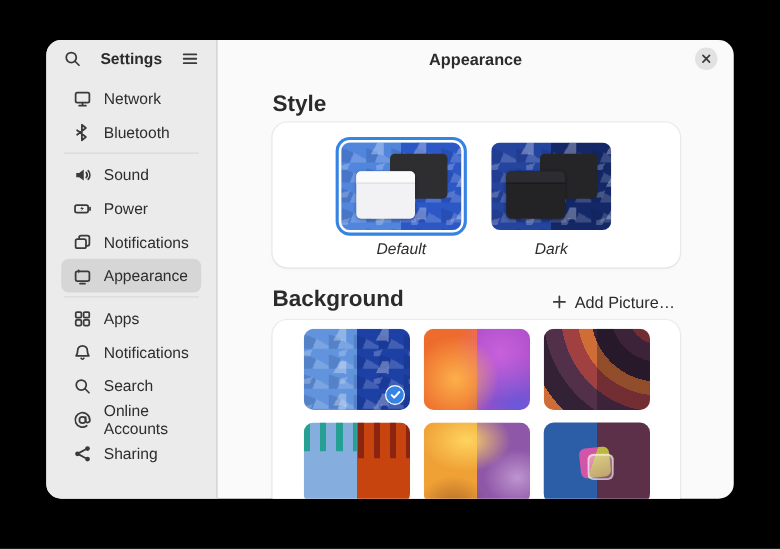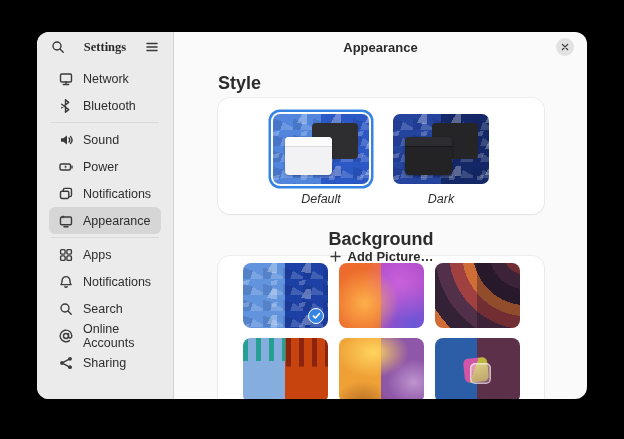--- a/index.html
+++ b/index.html
@@ -10,21 +10,21 @@
   .desktop{position:absolute;inset:0;background:#000;}
 
   .window{position:absolute;left:37px;top:32px;width:550px;height:367px;
           border-radius:12px;overflow:hidden;display:flex;background:#fafafa;
           box-shadow:0 0 0 1px rgba(0,0,0,.55), 0 8px 24px rgba(0,0,0,.6);}
 
   
   .sidebar{width:136px;flex-shrink:0;background:#ebebeb;border-right:1px solid #cfcfcf;
            display:flex;flex-direction:column;}
   .sidebar-header{height:30px;display:flex;align-items:center;padding:0 10px;flex-shrink:0;}
-  .sidebar-title{flex:1;text-align:center;font-weight:700;font-size:12.5px;color:#2b2b2b;font-family:Liberation Serif, serif;}
+  .sidebar-title{flex:1;text-align:center;font-weight:700;font-size:12.5px;color:#2b2b2b;}
   .icon-btn{width:22px;height:22px;display:flex;align-items:center;justify-content:center;
             border-radius:5px;cursor:pointer;}
   .sidebar-list{padding:3px 12px 0;}
   .side-item{height:27px;display:flex;align-items:center;gap:9px;padding:0 9px;
              border-radius:6px;font-size:12.5px;color:#2d2d2d;cursor:pointer;}
   .side-item.selected{background:#d6d6d6;}
   .side-item .ic{width:16px;height:16px;display:flex;align-items:center;justify-content:center;flex-shrink:0;}
   .side-sep{height:1px;background:#dadada;margin:3px 2px;}
   svg.sym{stroke:#3a3a3a;fill:none;stroke-width:1.4;stroke-linecap:round;stroke-linejoin:round;}
   svg.sym .fl{fill:#3a3a3a;stroke:none;}
@@ -50,22 +50,22 @@
 
   .win-back{position:absolute;top:9px;right:11px;width:46px;height:36px;border-radius:4px;background:#2e2e31;}
   .win-front{position:absolute;top:23px;left:12px;width:47px;height:38px;border-radius:4px;
              background:#f2f2f4;overflow:hidden;box-shadow:0 1px 3px rgba(0,0,30,.3);}
   .win-front::before{content:"";display:block;height:9px;background:#fbfbfc;border-bottom:1px solid #dcdcdc;}
   .style-option.dark .win-back{background:#252528;}
   .style-option.dark .win-front{background:#232326;box-shadow:0 1px 3px rgba(0,0,20,.45);}
   .style-option.dark .win-front::before{background:#2d2d31;border-bottom-color:#17171a;}
 
   
-  .bg-header{margin-top:18px;display:flex;align-items:center;justify-content:space-between;height:16px;flex-direction:column;}
-  .add-picture{display:flex;align-items:center;gap:6px;font-weight:700;font-size:13px;color:#2b2b2b;
+  .bg-header{margin-top:18px;display:flex;align-items:flex-start;justify-content:space-between;height:16px;}
+  .add-picture{display:flex;align-items:center;gap:6px;font-weight:400;font-size:13px;color:#2b2b2b;
                cursor:pointer;border-radius:6px;padding:2px 4px;}
   .bg-card{margin-top:8px;background:#fff;border-radius:12px;padding:7px 25px 10px;
            box-shadow:0 0 0 1px rgba(0,0,0,.05),0 1px 2px rgba(0,0,0,.05);}
   .wp-grid{display:grid;grid-template-columns:repeat(3,85px);grid-auto-rows:65px;gap:10px 11px;}
   .wp{border-radius:8px;position:relative;overflow:hidden;cursor:pointer;}
 
   
   .wp-tri{background-image:
      conic-gradient(from 30deg at 70% 35%, rgba(255,255,255,.30) 0 65deg, rgba(255,255,255,0) 65deg),
      conic-gradient(from 200deg at 25% 75%, rgba(255,255,255,.22) 0 55deg, rgba(255,255,255,0) 55deg),

